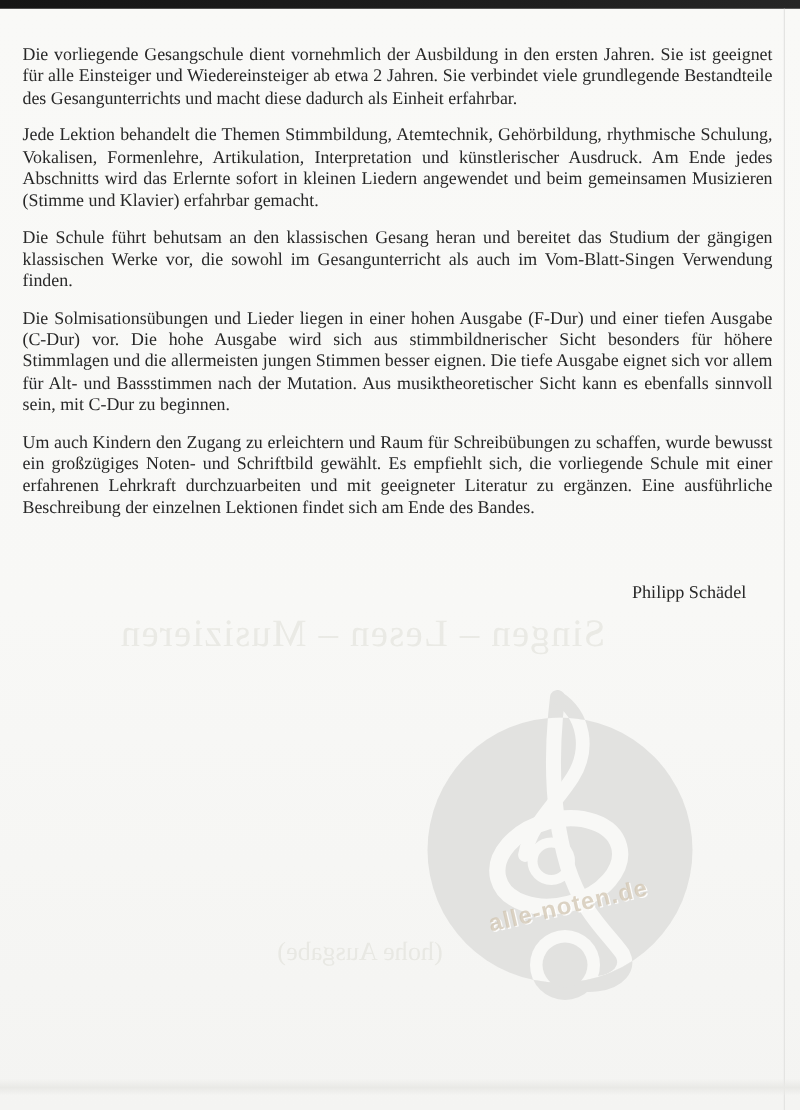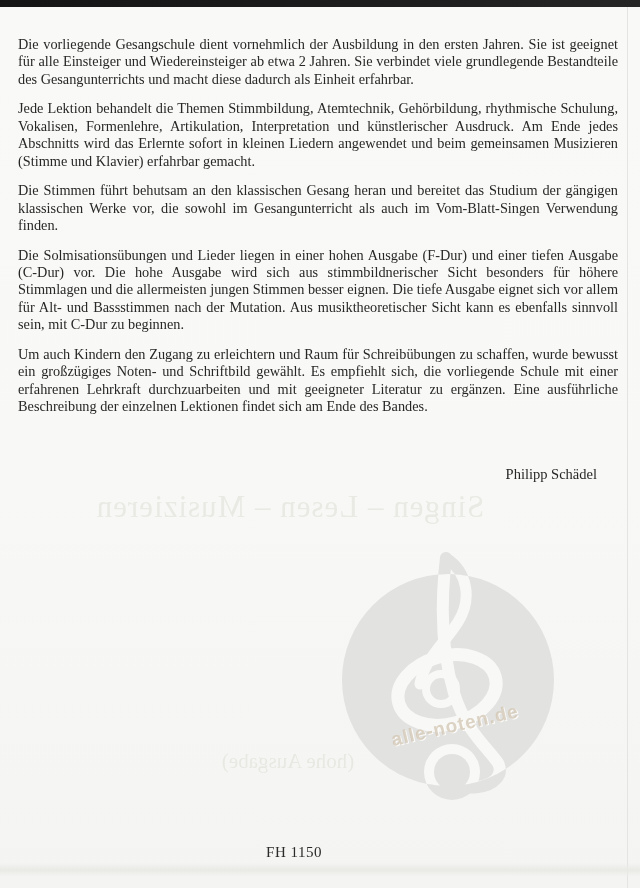--- a/index.html
+++ b/index.html
@@ -91,25 +91,24 @@
   </svg>
 
   <div class="allenoten">alle-noten.de</div>
 
   <div class="mirror-title">Singen – Lesen – Musizieren</div>
   <div class="mirror-subtitle">(hohe Ausgabe)</div>
 
   <div class="body-text">
     <p>Die vorliegende Gesangschule dient vornehmlich der Ausbildung in den ersten Jahren. Sie ist geeignet für alle Einsteiger und Wiedereinsteiger ab etwa 2 Jahren. Sie verbindet viele grundlegende Bestandteile des Gesangunterrichts und macht diese dadurch als Einheit erfahrbar.</p>
     <p>Jede Lektion behandelt die Themen Stimmbildung, Atemtechnik, Gehörbildung, rhythmische Schulung, Vokalisen, Formenlehre, Artikulation, Interpretation und künstlerischer Ausdruck. Am Ende jedes Abschnitts wird das Erlernte sofort in kleinen Liedern angewendet und beim gemeinsamen Musizieren (Stimme und Klavier) erfahrbar gemacht.</p>
-    <p>Die Stimmen führt behutsam an den klassischen Gesang heran und bereitet das Studium der gängigen klassischen Werke vor, die sowohl im Gesangunterricht als auch im Vom-Blatt-Singen Verwendung finden.</p>
+    <p>Die Schule führt behutsam an den klassischen Gesang heran und bereitet das Studium der gängigen klassischen Werke vor, die sowohl im Gesangunterricht als auch im Vom-Blatt-Singen Verwendung finden.</p>
     <p>Die Solmisationsübungen und Lieder liegen in einer hohen Ausgabe (F-Dur) und einer tiefen Ausgabe (C-Dur) vor. Die hohe Ausgabe wird sich aus stimmbildnerischer Sicht besonders für höhere Stimmlagen und die allermeisten jungen Stimmen besser eignen. Die tiefe Ausgabe eignet sich vor allem für Alt- und Bassstimmen nach der Mutation. Aus musiktheoretischer Sicht kann es ebenfalls sinnvoll sein, mit C-Dur zu beginnen.</p>
     <p>Um auch Kindern den Zugang zu erleichtern und Raum für Schreibübungen zu schaffen, wurde bewusst ein großzügiges Noten- und Schriftbild gewählt. Es empfiehlt sich, die vorliegende Schule mit einer erfahrenen Lehrkraft durchzuarbeiten und mit geeigneter Literatur zu ergänzen. Eine ausführliche Beschreibung der einzelnen Lektionen findet sich am Ende des Bandes.</p>
   </div>
 
   <div class="signature">Philipp Schädel</div>
 
-  <div class="footer-code">FH 1150</div>
 
   <div class="page-edge-right"></div>
   <div class="bottom-shade"></div>
 
 </div>
 
 </body></html>

